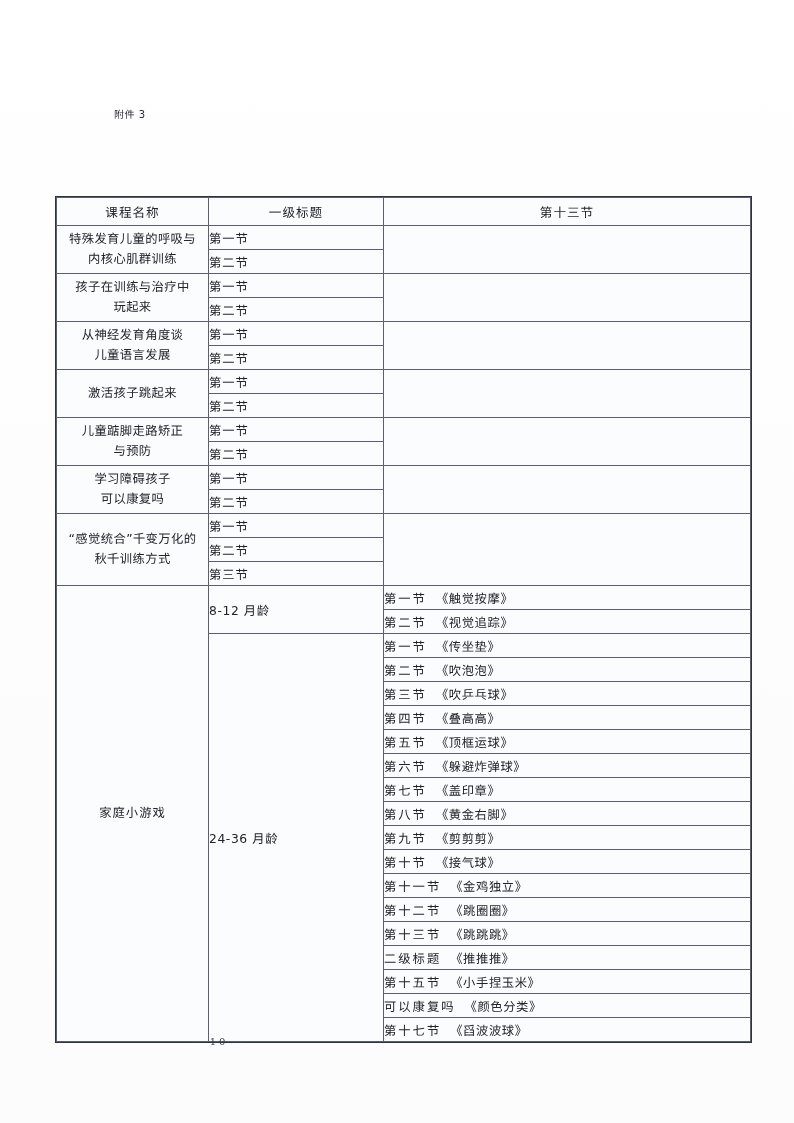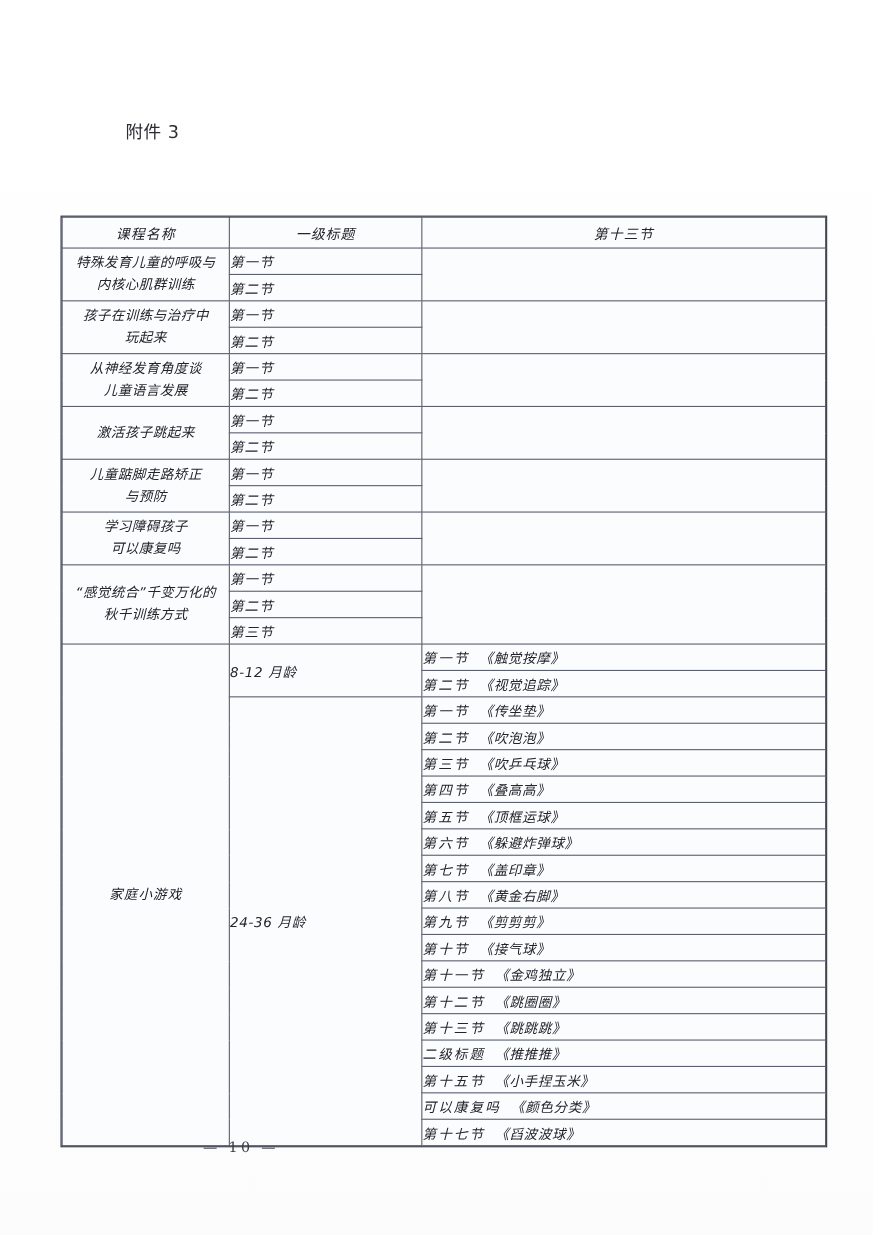--- a/index.html
+++ b/index.html
@@ -20,21 +20,21 @@
   .page {
     position: absolute;
     inset: 0;
     background: linear-gradient(180deg,#ffffff 0%, #fdfdfe 45%, #fcfcfd 100%);
   }
 
   .attach-label {
     position: absolute;
     left: 114px;
     top: 106px;
-    font-size: 16px;
+    font-size: 10px;
     color: #2b2b33;
     letter-spacing: 0.5px;
     font-family: "DejaVu Sans", "Liberation Sans", sans-serif;
   }
 
   .doc-title {
     position: absolute;
     left: 0;
     right: 0;
     top: 128px;
@@ -44,21 +44,20 @@
     font-size: 27px;
     letter-spacing: 3px;
     color: #1d1d24;
   }
 
   .table-wrap {
     position: absolute;
     left: 56px;
     top: 197px;
     width: 676px;
-    font-style: italic;
   }
 
   table.outline {
     border-collapse: collapse;
     width: 694px;
     table-layout: fixed;
     font-size: 12.3px;
     color: #23232b;
   }
 
@@ -126,21 +125,21 @@
     letter-spacing: 1px;
     margin-left: 48px;
   }
 
   .page-no {
     position: absolute;
     left: 0;
     right: 0;
     top: 1036px;
     text-align: center;
-    font-size: 13px;
+    font-size: 10px;
     color: #3a3a44;
     letter-spacing: 3px;
     font-family: "DejaVu Serif", "Liberation Serif", serif;
     
     padding-right: 356px;
   }
 </style>
 </head>
 <body>
 

